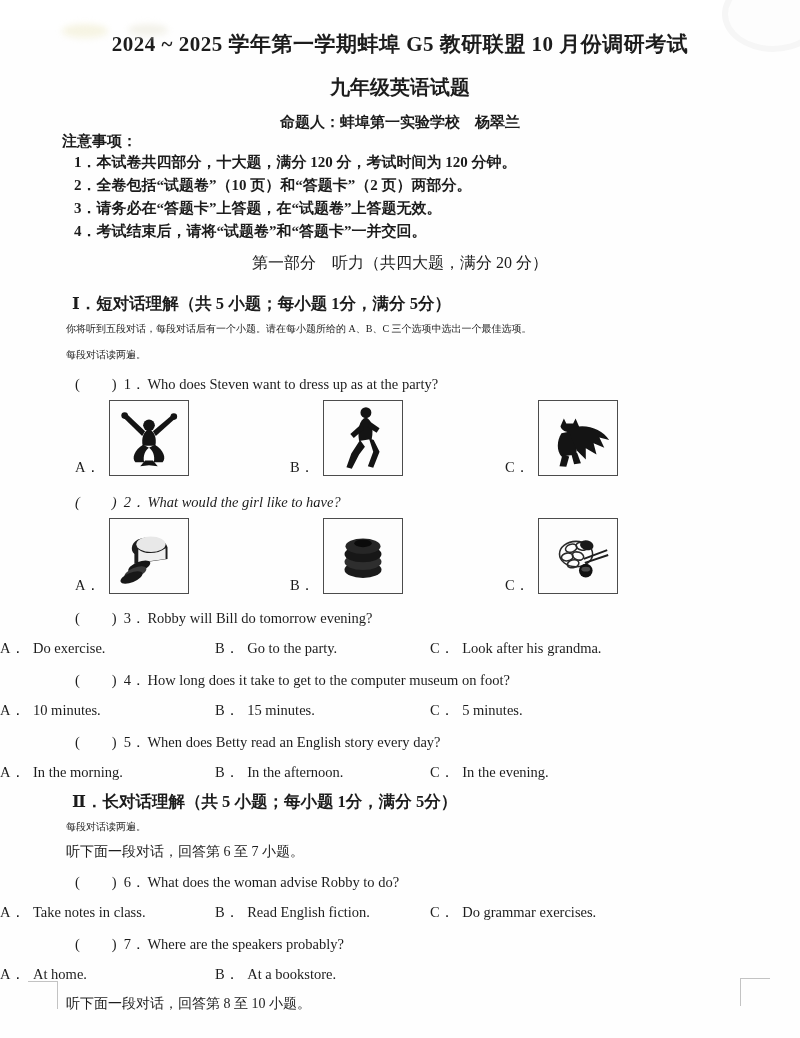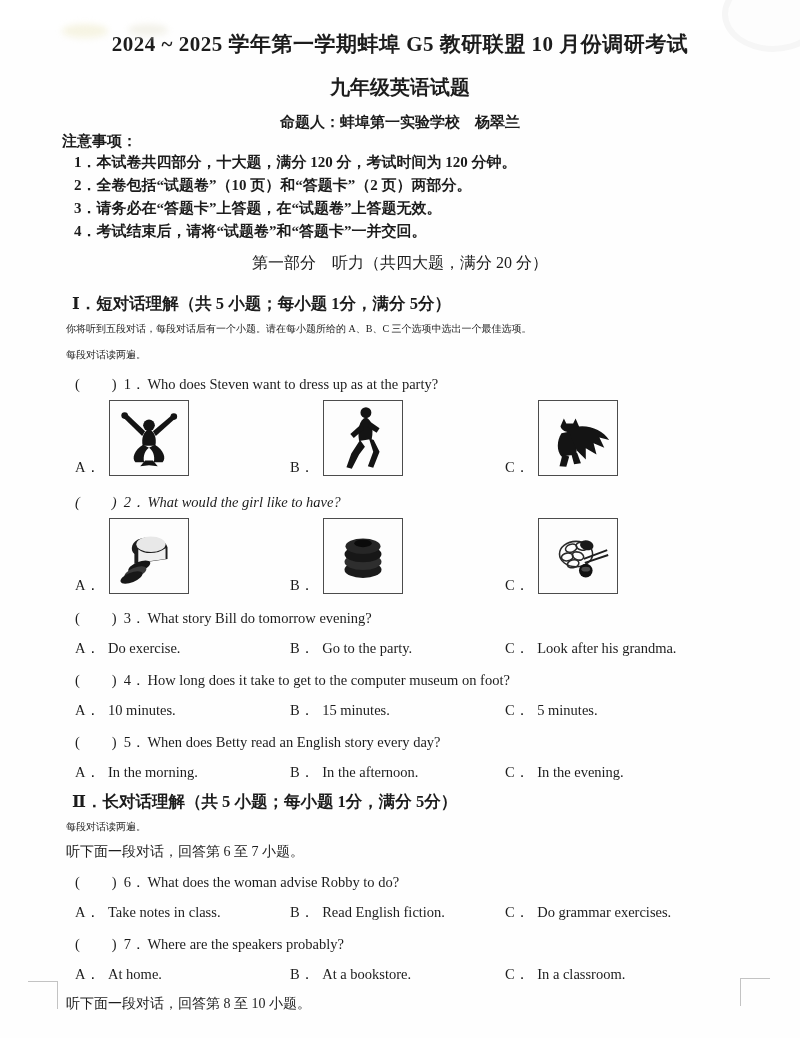--- a/index.html
+++ b/index.html
@@ -36,21 +36,21 @@
   .mt6 { margin-top: 6px; } .mt8 { margin-top: 8px; } .mt10 { margin-top: 10px; }
   .mt12 { margin-top: 12px; } .mt14 { margin-top: 14px; } .mt16 { margin-top: 16px; font-style: italic; }
 
   .img-row { display: grid; grid-template-columns: 215px 215px auto; padding-left: 75px; margin-top: 6px; }
   .img-opt { display: flex; align-items: flex-end; }
   .opt-letter { font-size: 14.5px; line-height: 18px; }
   .img-box { display: inline-block; width: 80px; height: 76px; border: 1px solid #4c4c4c;
     background: #fdfdfd; margin-left: 9px; }
   .img-box svg { width: 100%; height: 100%; display: block; }
 
-  .opt-row { display: grid; grid-template-columns: 215px 215px auto; padding-left: 75px;
+  .opt-row { display: grid; grid-template-columns: 215px 215px auto; 
     font-size: 14.5px; line-height: 20px; }
   .opt-row .opt-text { margin-left: 8px; }
 
   .dialog-note { font-size: 14px; padding-left: 66px; line-height: 24px; }
 
   .crop-mark { position: absolute; width: 30px; height: 28px; }
   .crop-left { left: 28px; top: 951px; border-top: 1px solid #c3c3c3; border-right: 1px solid #c3c3c3; }
   .crop-right { right: 30px; top: 948px; border-top: 1px solid #c3c3c3; border-left: 1px solid #c3c3c3; }
 </style>
 </head>
@@ -178,21 +178,21 @@
           <ellipse cx="49" cy="27" rx="7" ry="5" fill="#1a1a1a" transform="rotate(14 49 27)"></ellipse>
           <path d="M46 41 L70 32 M47 45 L71 37" stroke="#1f1f1f" stroke-width="2" fill="none"></path>
           <circle cx="48" cy="53" r="7" fill="#111111"></circle>
           <ellipse cx="48" cy="51.5" rx="4.5" ry="2.4" fill="#4a4a4a"></ellipse>
         </svg>
       </span>
     </div>
   </div>
 
   <div class="q-line mt14">
-    <span class="bracket">(　　)</span><span class="qnum">3．</span><span class="qtext">What story Bill do tomorrow evening?</span>
+    <span class="bracket">(　　)</span><span class="qnum">3．</span><span class="qtext">Robby will Bill do tomorrow evening?</span>
   </div>
   <div class="opt-row mt10">
     <div><span class="opt-letter">A．</span><span class="opt-text">Do exercise.</span></div>
     <div><span class="opt-letter">B．</span><span class="opt-text">Go to the party.</span></div>
     <div><span class="opt-letter">C．</span><span class="opt-text">Look after his grandma.</span></div>
   </div>
 
   <div class="q-line mt12">
     <span class="bracket">(　　)</span><span class="qnum">4．</span><span class="qtext">How long does it take to get to the computer museum on foot?</span>
   </div>
@@ -223,21 +223,20 @@
     <div><span class="opt-letter">B．</span><span class="opt-text">Read English fiction.</span></div>
     <div><span class="opt-letter">C．</span><span class="opt-text">Do grammar exercises.</span></div>
   </div>
 
   <div class="q-line mt12">
     <span class="bracket">(　　)</span><span class="qnum">7．</span><span class="qtext">Where are the speakers probably?</span>
   </div>
   <div class="opt-row mt10">
     <div><span class="opt-letter">A．</span><span class="opt-text">At home.</span></div>
     <div><span class="opt-letter">B．</span><span class="opt-text">At a bookstore.</span></div>
-    <div><span class="opt-letter">C．</span><span class="opt-text">In a classroom.</span></div>
   </div>
 
   <div class="dialog-note mt8">听下面一段对话，回答第 8 至 10 小题。</div>
 
   <div class="q-line mt8">
     
   </div>
 
   <div class="crop-mark crop-left"></div>
   <div class="crop-mark crop-right"></div>

